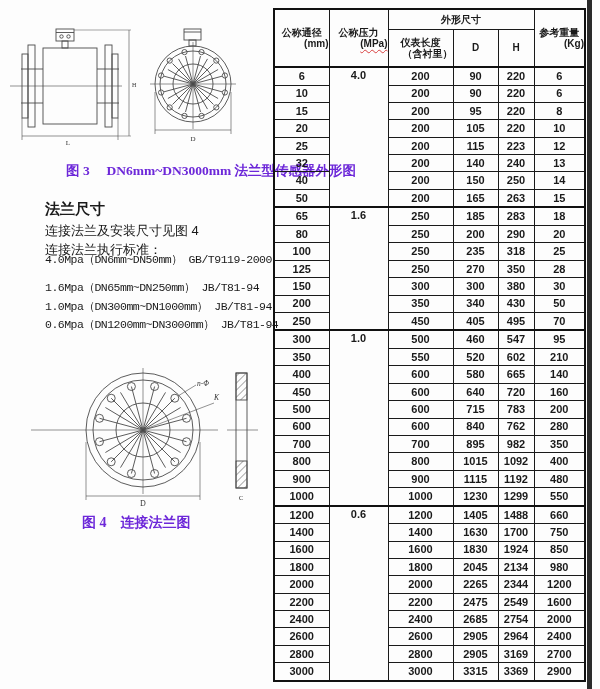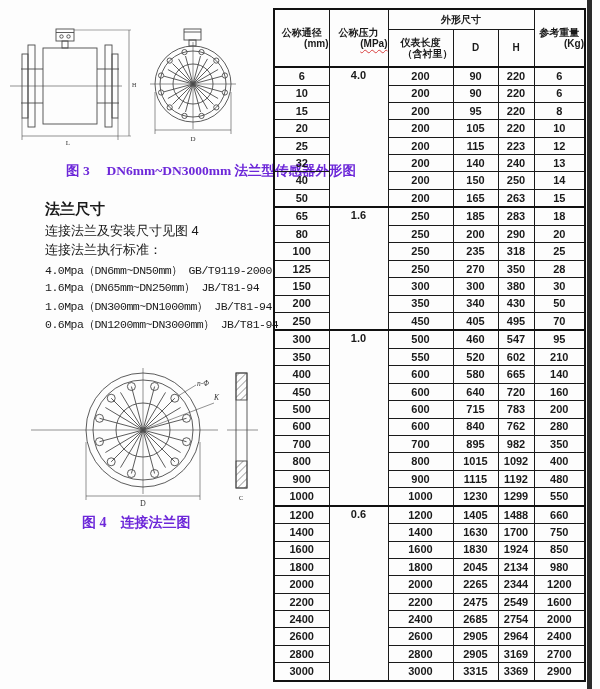--- a/index.html
+++ b/index.html
@@ -127,21 +127,21 @@
   <text x="60" y="123" font-size="7" text-anchor="middle">L</text>
   <text x="124" y="65" font-size="6">H</text>
   <text x="185" y="119" font-size="7" text-anchor="middle">D</text>
 </svg>
 
 <div id="cap3" class="fig-caption">图 3　 DN6mm~DN3000mm 法兰型传感器外形图</div>
 
 <div id="flange-heading">法兰尺寸</div>
 <div id="tl1" class="txtline">连接法兰及安装尺寸见图 4</div>
 <div id="tl2" class="txtline">连接法兰执行标准：</div>
-<div class="stdline" style="top:263px">4.0Mpa（DN6mm~DN50mm）   GB/T9119-2000</div>
+<div class="stdline" style="top:252px">4.0Mpa（DN6mm~DN50mm）   GB/T9119-2000</div>
 <div class="stdline" style="top:280px">1.6Mpa（DN65mm~DN250mm）   JB/T81-94</div>
 <div class="stdline" style="top:299px">1.0Mpa（DN300mm~DN1000mm）   JB/T81-94</div>
 <div class="stdline" style="top:317px">0.6Mpa（DN1200mm~DN3000mm）   JB/T81-94</div>
 
 <svg style="left:8px;top:342px;" width="262" height="168" viewBox="0 0 262 168">
   <defs>
     <pattern id="hatch" width="5" height="5" patternTransform="rotate(45)" patternUnits="userSpaceOnUse">
       <line x1="0" y1="0" x2="0" y2="5" stroke="#555" stroke-width="1"></line>
     </pattern>
   </defs>

